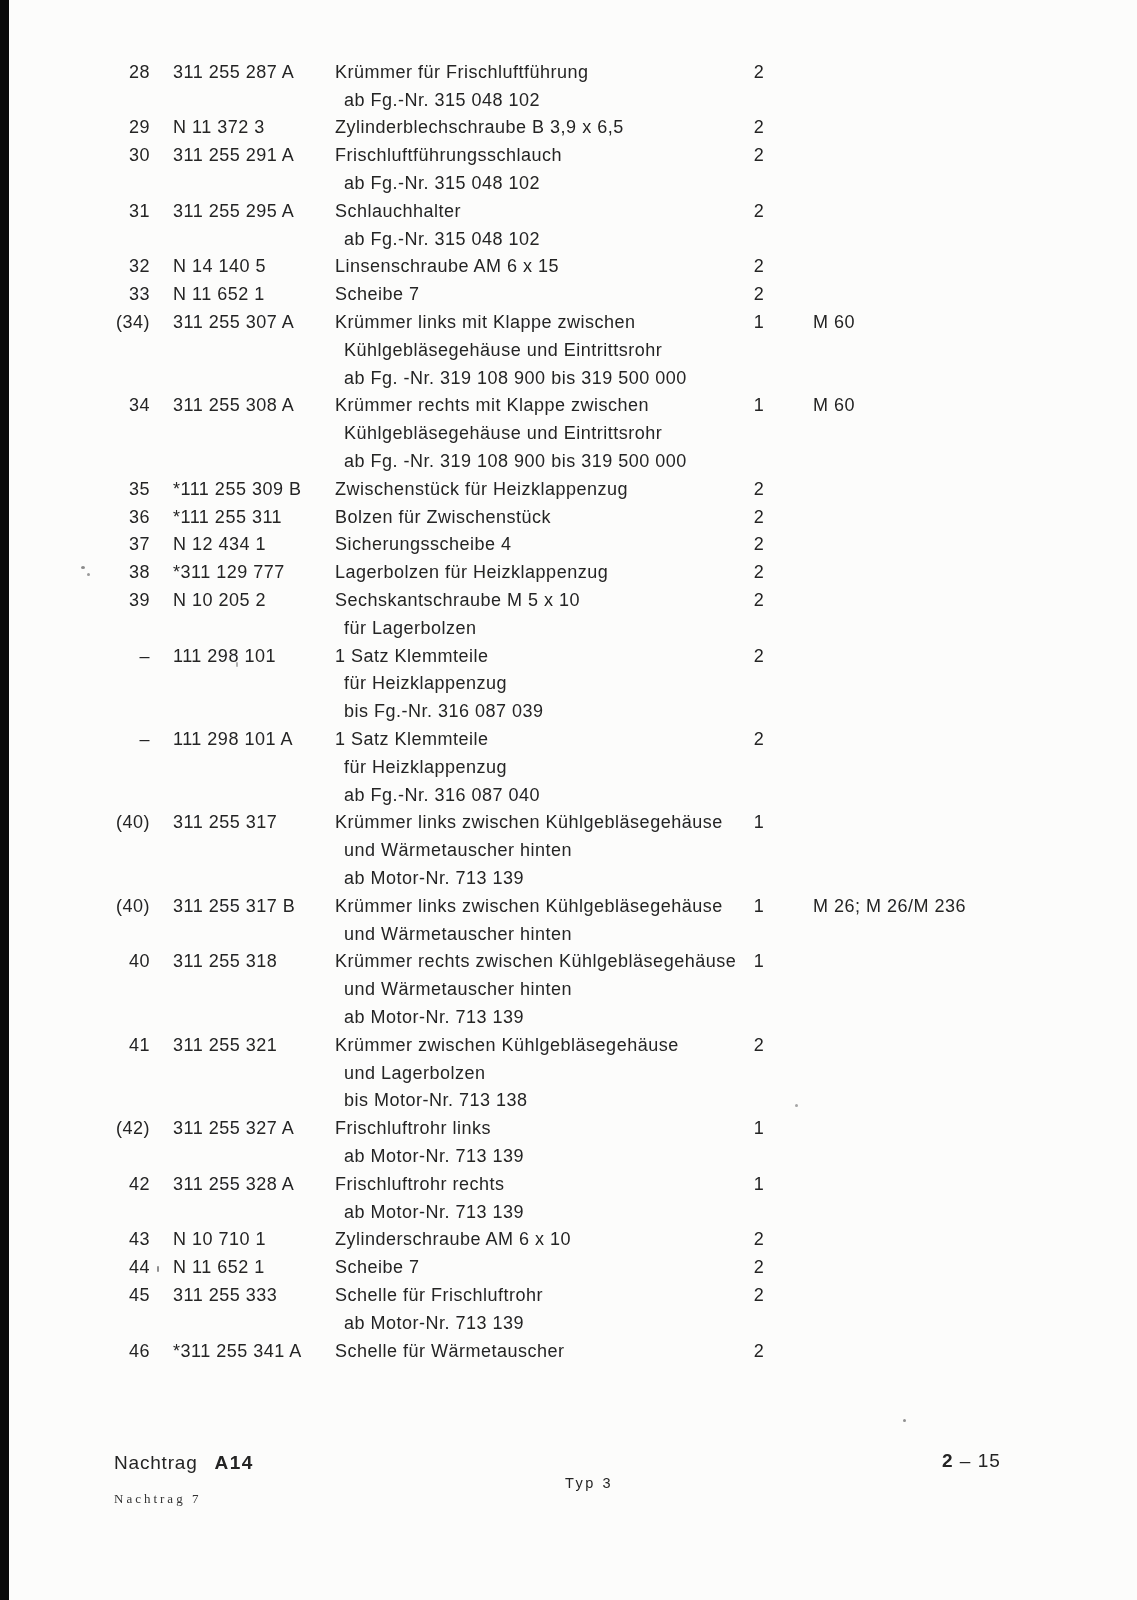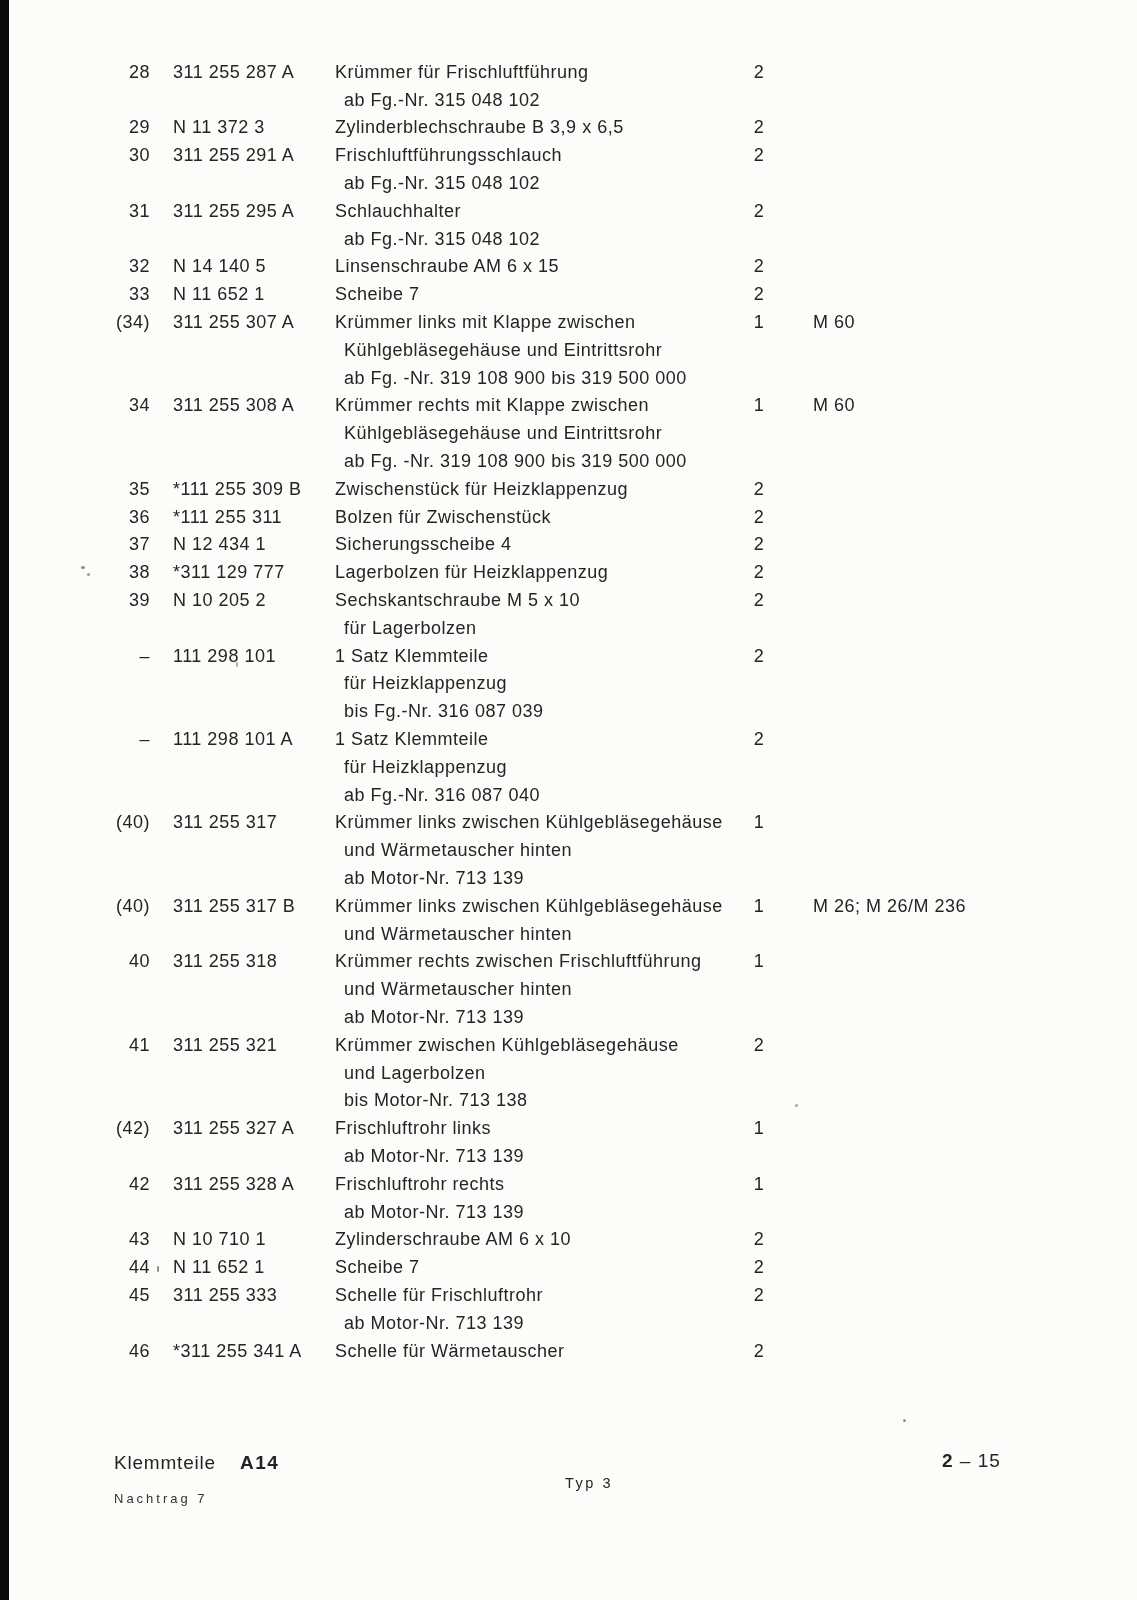--- a/index.html
+++ b/index.html
@@ -36,24 +36,24 @@
   .c-part{left:173px;}
   .c-desc{left:335px;}
   .c-cont{left:344px;}
   .c-qty{left:746px;width:26px;text-align:center;}
   .c-remark{left:813px;}
   
   .footer-plate{
     position:absolute;left:114px;top:1452px;
     font-size:19px;letter-spacing:0.8px;
   }
-  .footer-plate .plate-code{font-weight:bold;letter-spacing:1.5px;margin-left:24px;}
+  .footer-plate .plate-code{font-weight:bold;letter-spacing:1.5px;margin-left:17px;}
   .footer-supplement{
     position:absolute;left:114px;top:1491px;
-    font-size:13px;letter-spacing:3px;color:#333;
+    font-size:13px;letter-spacing:3px;color:#333;font-family:Liberation Serif, serif;
   }
   .footer-type{
     position:absolute;left:565px;top:1459px;
     font-size:14.5px;letter-spacing:2.5px;margin-top:16px;
   }
   .footer-pageref{
     position:absolute;left:942px;top:1450px;
     font-size:19px;letter-spacing:1px;
   }
   .footer-pageref .pg-left{font-weight:bold;}
@@ -220,21 +220,21 @@
         <span class="c-desc">Krümmer links zwischen Kühlgebläsegehäuse</span>
         <span class="c-qty">1</span>
         <span class="c-remark">M 26; M 26/M 236</span>
       </div>
       <div class="line">
         <span class="c-cont">und Wärmetauscher hinten</span>
       </div>
       <div class="line">
         <span class="c-item">40</span>
         <span class="c-part">311 255 318</span>
-        <span class="c-desc">Krümmer rechts zwischen Frischluftführung</span>
+        <span class="c-desc">Krümmer rechts zwischen Kühlgebläsegehäuse</span>
         <span class="c-qty">1</span>
       </div>
       <div class="line">
         <span class="c-cont">und Wärmetauscher hinten</span>
       </div>
       <div class="line">
         <span class="c-cont">ab Motor-Nr. 713 139</span>
       </div>
       <div class="line">
         <span class="c-item">41</span>
@@ -289,21 +289,21 @@
       </div>
       <div class="line">
         <span class="c-item">46</span>
         <span class="c-part">*311 255 341 A</span>
         <span class="c-desc">Schelle für Wärmetauscher</span>
         <span class="c-qty">2</span>
       </div>
     </div>
 
   <div class="footer-plate">
-    <span>Klemmteile</span><span class="plate-code">A14</span>
+    <span>Nachtrag</span><span class="plate-code">A14</span>
   </div>
   <div class="footer-supplement">Nachtrag 7</div>
   <div class="footer-type">Typ 3</div>
   <div class="footer-pageref">
     <span class="pg-left">2</span>
     <span>–</span>
     <span>15</span>
   </div>
 
   <div class="speck s1"></div>

